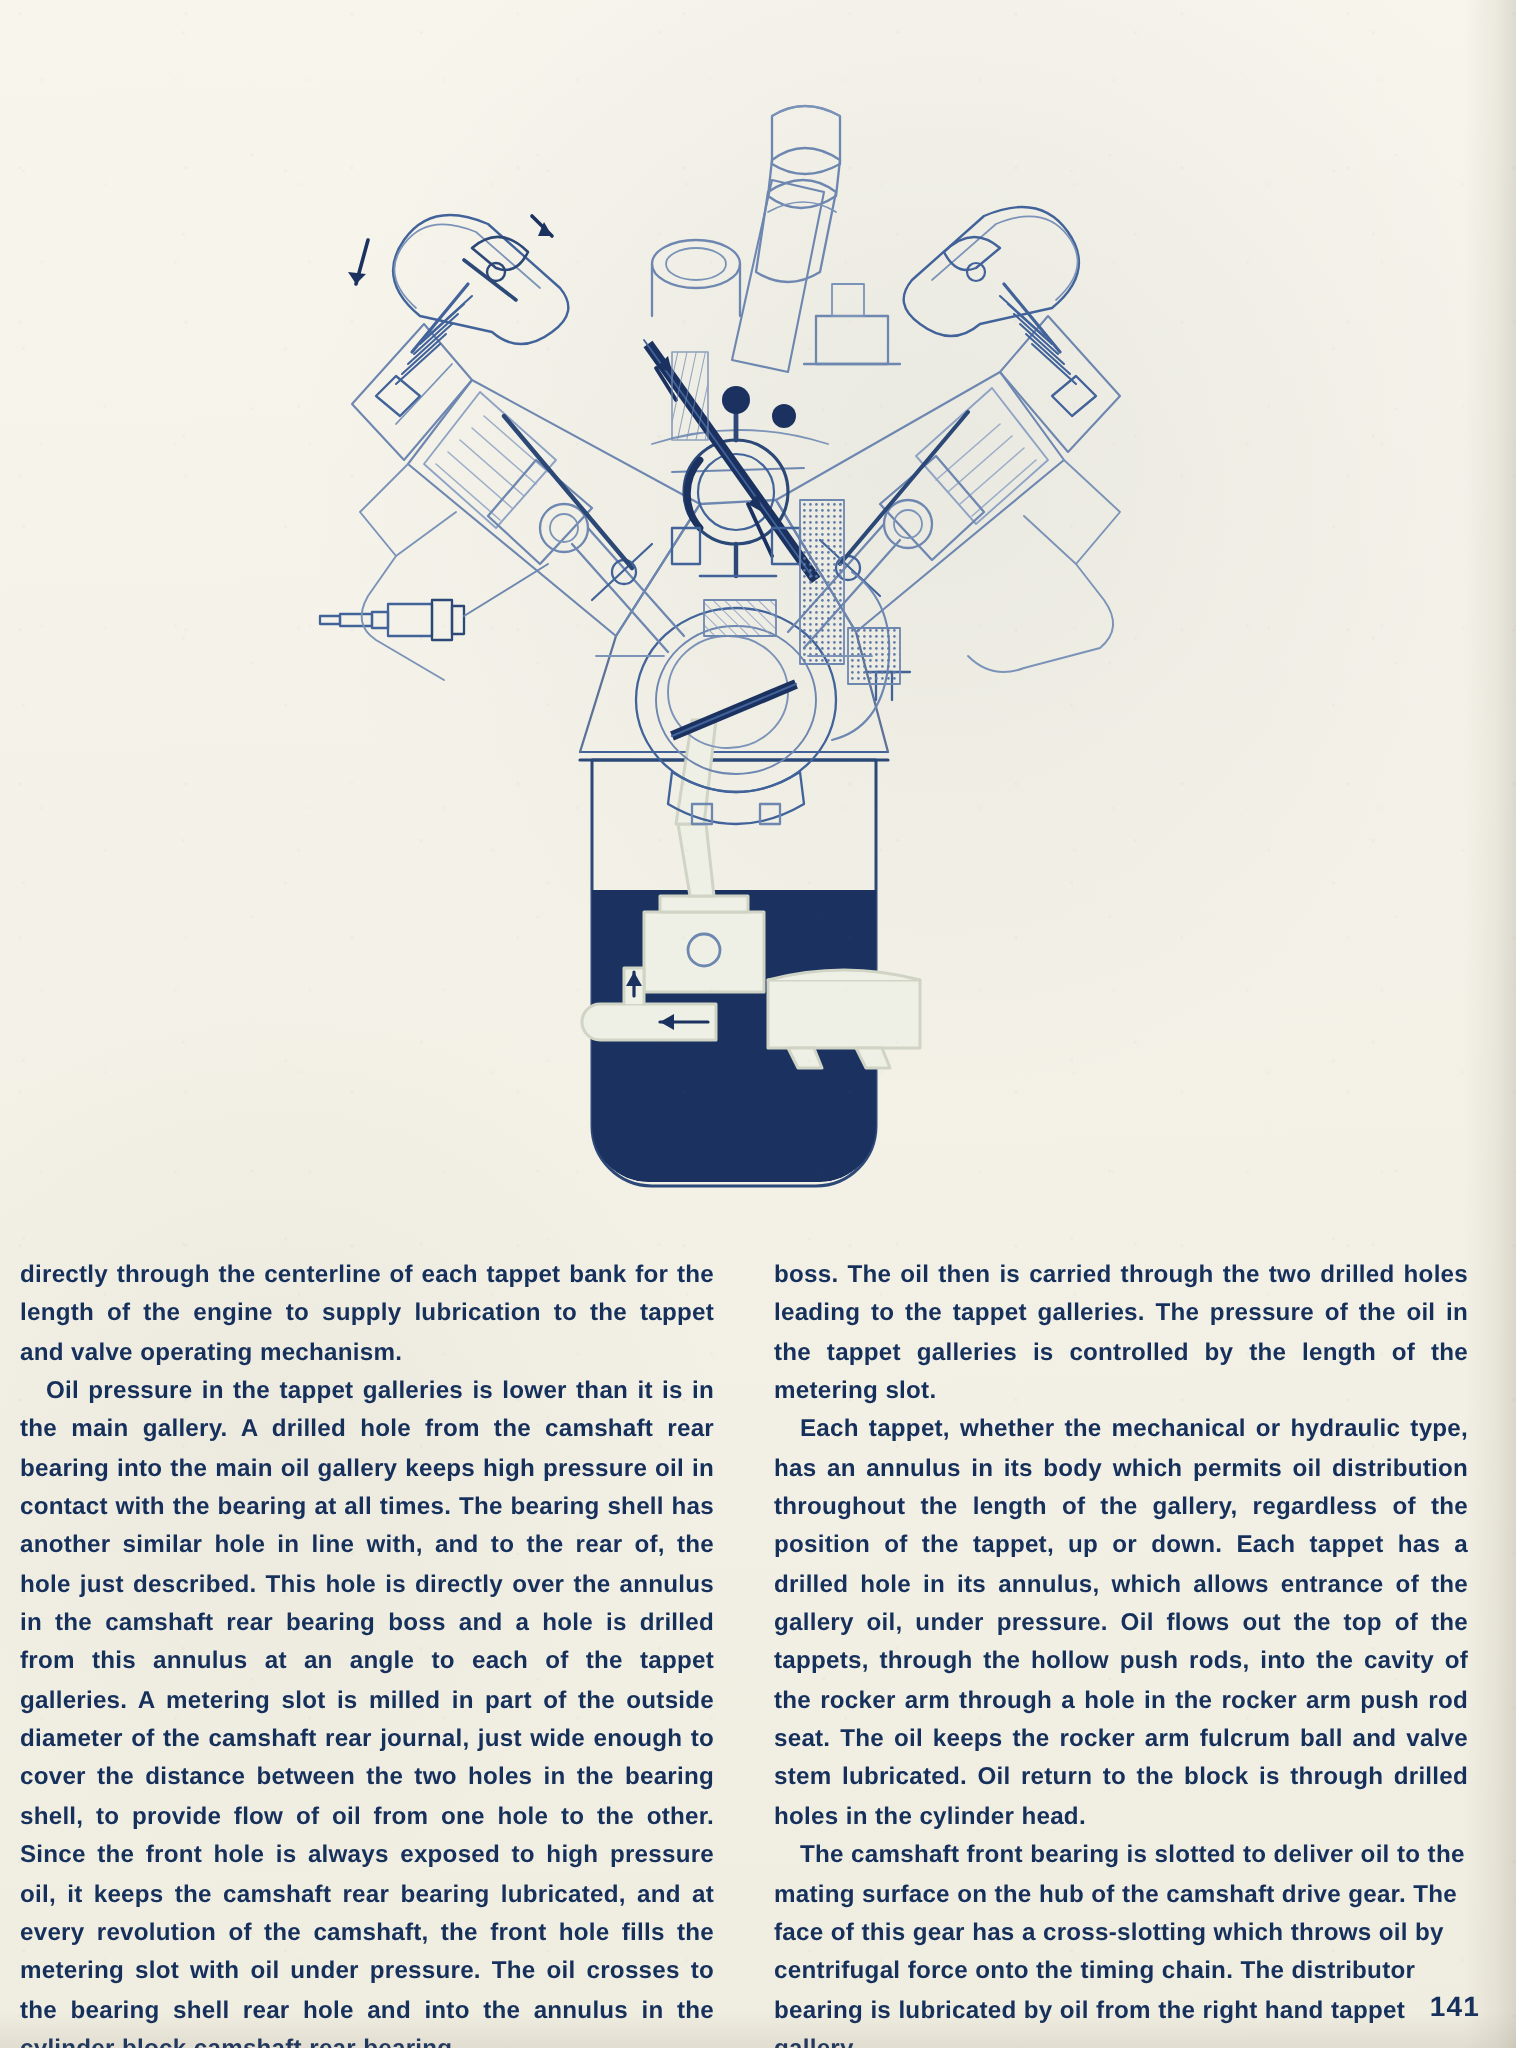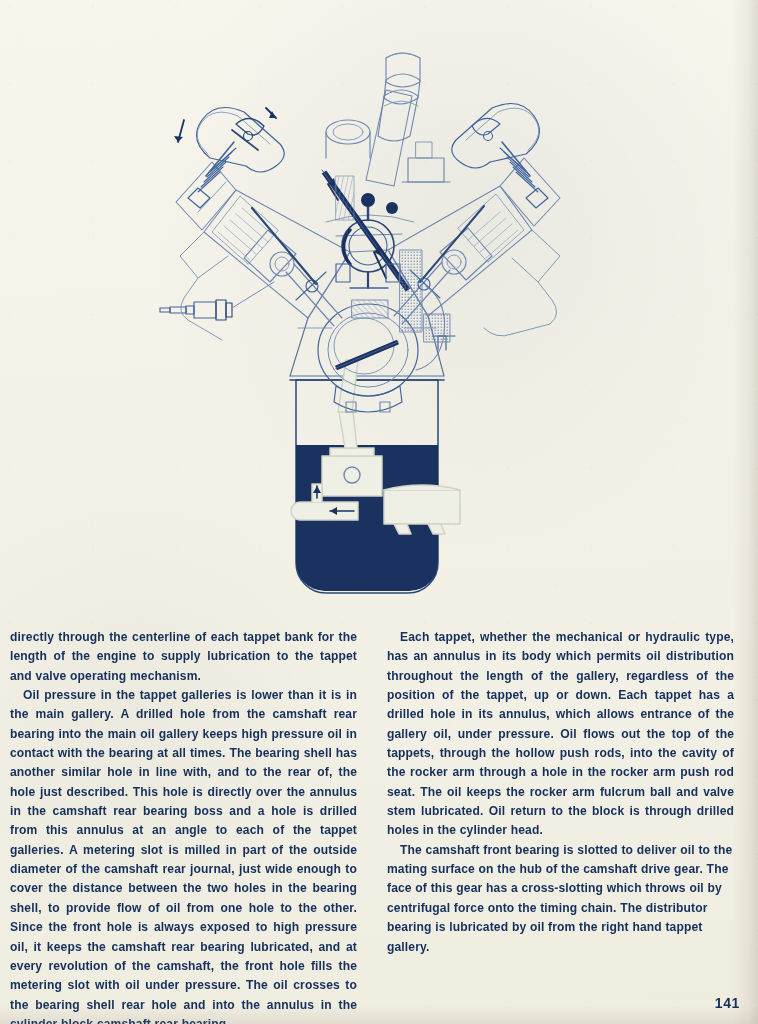--- a/index.html
+++ b/index.html
@@ -363,20 +363,21 @@
   </div>
 
   <div class="body-text">
 
     <div class="column">
       <p>directly through the centerline of each tappet bank for the length of the engine to supply lubrication to the tappet and valve operating mechanism.</p>
       <p class="indent">Oil pressure in the tappet galleries is lower than it is in the main gallery. A drilled hole from the camshaft rear bearing into the main oil gallery keeps high pressure oil in contact with the bearing at all times. The bearing shell has another similar hole in line with, and to the rear of, the hole just described. This hole is directly over the annulus in the camshaft rear bearing boss and a hole is drilled from this annulus at an angle to each of the tappet galleries. A metering slot is milled in part of the outside diameter of the camshaft rear journal, just wide enough to cover the distance between the two holes in the bearing shell, to provide flow of oil from one hole to the other. Since the front hole is always exposed to high pressure oil, it keeps the camshaft rear bearing lubricated, and at every revolution of the camshaft, the front hole fills the metering slot with oil under pressure. The oil crosses to the bearing shell rear hole and into the annulus in the cylinder block camshaft rear bearing</p>
     </div>
 
     <div class="column">
+      <p>boss. The oil then is carried through the two drilled holes leading to the tappet galleries. The pressure of the oil in the tappet galleries is controlled by the length of the metering slot.</p>
       <p class="indent">Each tappet, whether the mechanical or hydraulic type, has an annulus in its body which permits oil distribution throughout the length of the gallery, regardless of the position of the tappet, up or down. Each tappet has a drilled hole in its annulus, which allows entrance of the gallery oil, under pressure. Oil flows out the top of the tappets, through the hollow push rods, into the cavity of the rocker arm through a hole in the rocker arm push rod seat. The oil keeps the rocker arm fulcrum ball and valve stem lubricated. Oil return to the block is through drilled holes in the cylinder head.</p>
       <p class="indent last">The camshaft front bearing is slotted to deliver oil to the mating surface on the hub of the camshaft drive gear. The face of this gear has a cross-slotting which throws oil by centrifugal force onto the timing chain. The distributor bearing is lubricated by oil from the right hand tappet gallery.</p>
     </div>
 
   </div>
 
   <div class="folio">141</div>
 
   <div class="grain"></div>
   <div class="edge-shade"></div>

